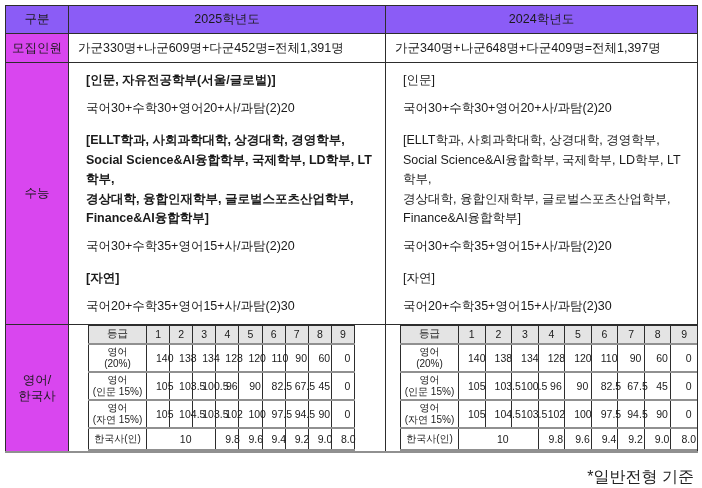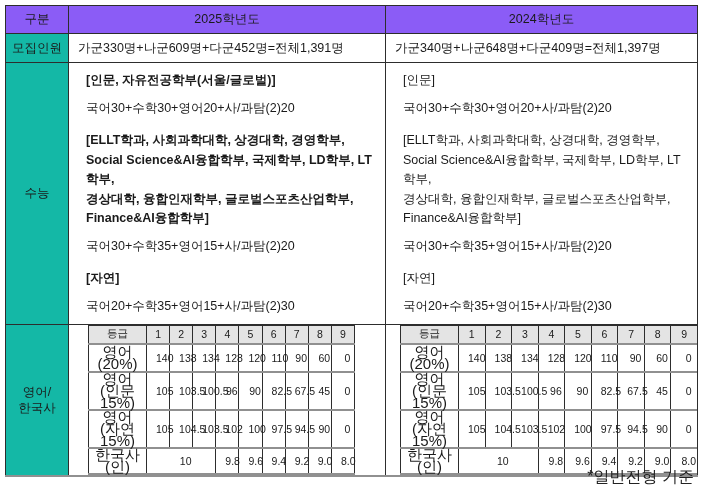--- a/index.html
+++ b/index.html
@@ -13,21 +13,21 @@
   table.main {
     position: absolute; left: 5px; top: 5px; width: 692px;
     border-collapse: collapse; table-layout: fixed;
   }
   table.main th, table.main td {
     border: 1px solid #2d2d2d;
     font-weight: normal;
   }
   .head-row th { background: #8b5cf6; height: 28px; text-align: center; border-bottom: 1.5px solid #2d2d2d; }
   .bold { font-weight: bold; }
-  .row-label { text-align: center; background: #14b8a6; }
+  .row-label { text-align: center; background: #d946ef; }
   table.main td { padding: 0 0 0 9px; }
   .r-recruit { height: 29px; }
   .r-method { height: 28px; }
   .r-index  { height: 28px; }
   .r-suneung td { vertical-align: top; padding: 7px 8px 0 9px; height: 217px; }
   .group { margin-bottom: 13px; }
   .group:last-child { margin-bottom: 0; }
   .group p { margin: 8px; line-height: 19.5px; white-space: pre-line; }
   .preline { white-space: pre-line; line-height: 16px; }
   .r-grade { height: 127px; }
@@ -39,21 +39,21 @@
     text-align: center; font-size: 10.5px;
   }
   .host-left .grade-table  { width: 267px; margin-left: 10px; }
   .host-right .grade-table { width: 298px; margin-left: 5px; }
   .grade-table th, .grade-table td { border: 1px solid #3a3a3a; padding: 0; font-weight: normal; }
   .grade-table th:first-child { width: 58px; }
   .grade-table tr { height: 28px; }
   .grade-table tr.gt-head { height: 18px; }
   .grade-table tr.gt-head th { background: #e4e4e4; }
   .grade-table tr:last-child { height: 22px; }
-  .gt-label { font-size: 15px; line-height: 12px; white-space: pre-line; }
+  .gt-label { font-size: 10px; line-height: 12px; white-space: pre-line; }
 
   .footnote {
     position: absolute; right: 8px; top: 467px;
     font-size: 16px; color: #222;
   }
 </style>
 </head>
 <body>
 
 <table class="main">

